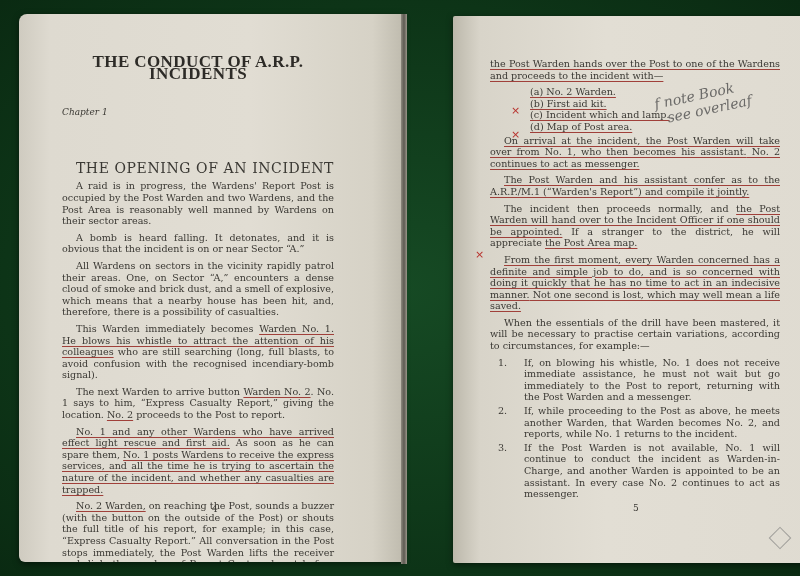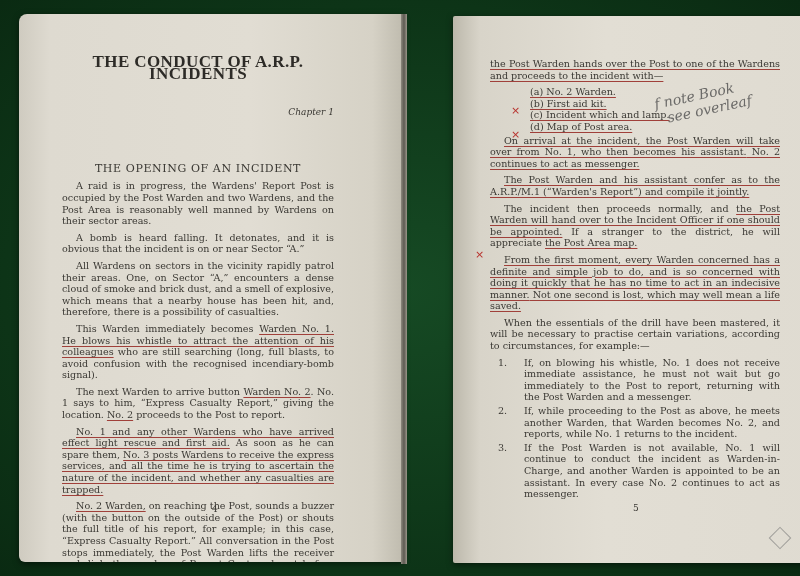--- a/index.html
+++ b/index.html
@@ -7,22 +7,22 @@
   .bg { position:absolute; inset:0; background: radial-gradient(ellipse at 50% 50%, #164a24 0%, #0d3417 70%, #0a2a12 100%); }
   .page { position:absolute; background:#dcd8cd; color:#3a3833; box-shadow: 0 2px 6px rgba(0,0,0,0.5); overflow:hidden; }
   .page.left { left:19px; top:14px; width:384px; height:548px; border-radius:8px 2px 2px 6px;
     background: linear-gradient(90deg, #cfcbc0 0%, #dedad0 8%, #e1ddd3 60%, #d6d2c6 92%, #bfbbae 100%); }
   .page.right { left:405px; top:16px; width:383px; height:547px; border-radius:2px 8px 6px 2px;
     background: linear-gradient(90deg, #bcb8ab 0%, #d8d4c9 7%, #e2ded4 40%, #dfdbd1 100%); margin-left: 48px; }
   .content { position:absolute; font-size:9.6px; line-height:11.6px; text-align:justify; }
   .left .content { left:43px; top:40px; width:272px; }
   .right .content { left:37px; top:42px; width:290px; }
   .title { font-family:"Liberation Serif",serif; font-weight:bold; font-size:17px; letter-spacing:0.4px; text-align:center; margin-top:2px; margin-bottom:28px; color:#2d2b27; }
-  .chapter { text-align:right; font-style:italic; font-size:9px; margin-bottom:4px; }
-  .chapter-title { text-align:center; font-size:11px; letter-spacing:0.6px; margin-bottom:6px;margin-top:44px; }
+  .chapter { text-align:left; font-style:italic; font-size:9px; margin-bottom:4px; }
+  .chapter-title { text-align:right; font-size:14px; letter-spacing:0.6px; margin-bottom:6px;margin-top:44px; }
   p { margin:0 0 5px 0; text-indent:14px; }
   .ul { text-decoration: underline; text-decoration-color:#a0403a; text-decoration-thickness:1px; text-underline-offset:2px; }
   .items { margin:0 0 2px 40px; }
   .items div { margin:0; }
   .num-list { margin:0 0 5px 0; }
   .num-item { display:flex; margin-bottom:2px; }
   .num-item .n { width:26px; flex:none; padding-left:8px; }
   .num-item .t { flex:1; }
   .folio { position:absolute; font-size:9px; }
   .left .folio { left:193px; top:490px; }
@@ -40,21 +40,21 @@
 <div class="page left">
   <div class="content">
     <div class="title">THE CONDUCT OF A.R.P. INCIDENTS</div>
     <div class="chapter">Chapter 1</div>
     <div class="chapter-title">THE OPENING OF AN INCIDENT</div>
     <p>A raid is in progress, the Wardens' Report Post is occupied by the Post Warden and two Wardens, and the Post Area is reasonably well manned by Wardens on their sector areas.</p>
     <p>A bomb is heard falling. It detonates, and it is obvious that the incident is on or near Sector “A.”</p>
     <p>All Wardens on sectors in the vicinity rapidly patrol their areas. One, on Sector “A,” encounters a dense cloud of smoke and brick dust, and a smell of explosive, which means that a nearby house has been hit, and, therefore, there is a possibility of casualties.</p>
     <p><span>This Warden immediately becomes </span><span class="ul">Warden No. 1. He blows his whistle to attract the attention of his colleagues</span><span> who are still searching (long, full blasts, to avoid confusion with the recognised incendiary-bomb signal).</span></p>
     <p><span>The next Warden to arrive button </span><span class="ul">Warden No. 2</span><span>. No. 1 says to him, “Express Casualty Report,” giving the location. </span><span class="ul">No. 2</span><span> proceeds to the Post to report.</span></p>
-    <p><span class="ul">No. 1 and any other Wardens who have arrived effect light rescue and first aid.</span><span> As soon as he can spare them, </span><span class="ul">No. 3 posts Wardens to receive the express services, and all the time he is trying to ascertain the nature of the incident, and whether any casualties are trapped.</span></p>
+    <p><span class="ul">No. 1 and any other Wardens who have arrived effect light rescue and first aid.</span><span> As soon as he can spare them, </span><span class="ul">No. 1 posts Wardens to receive the express services, and all the time he is trying to ascertain the nature of the incident, and whether any casualties are trapped.</span></p>
     <p><span class="ul">No. 2 Warden,</span><span> on reaching the Post, sounds a buzzer (with the button on the outside of the Post) or shouts the full title of his report, for example; in this case, “Express Casualty Report.” All conversation in the Post stops immediately, the Post Warden lifts the receiver and dials the number of Report Centre almost before No. 2 has entered the Post. While waiting for the call to be put through, No. 2 states the location.</span></p>
     <p class="ul">As soon as the report has been sent, and two copies made,</p>
   </div>
   <div class="folio">4</div>
 </div>
 
 <div class="spine"></div>
 
 <div class="page right">
   <div class="content">

